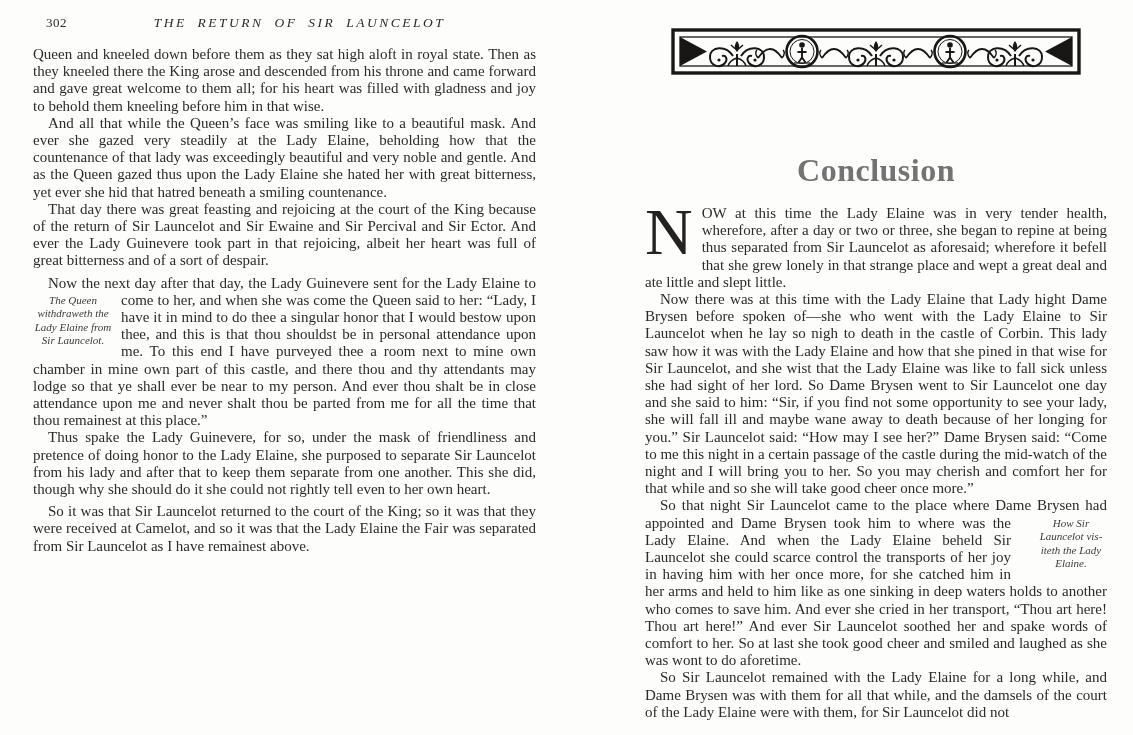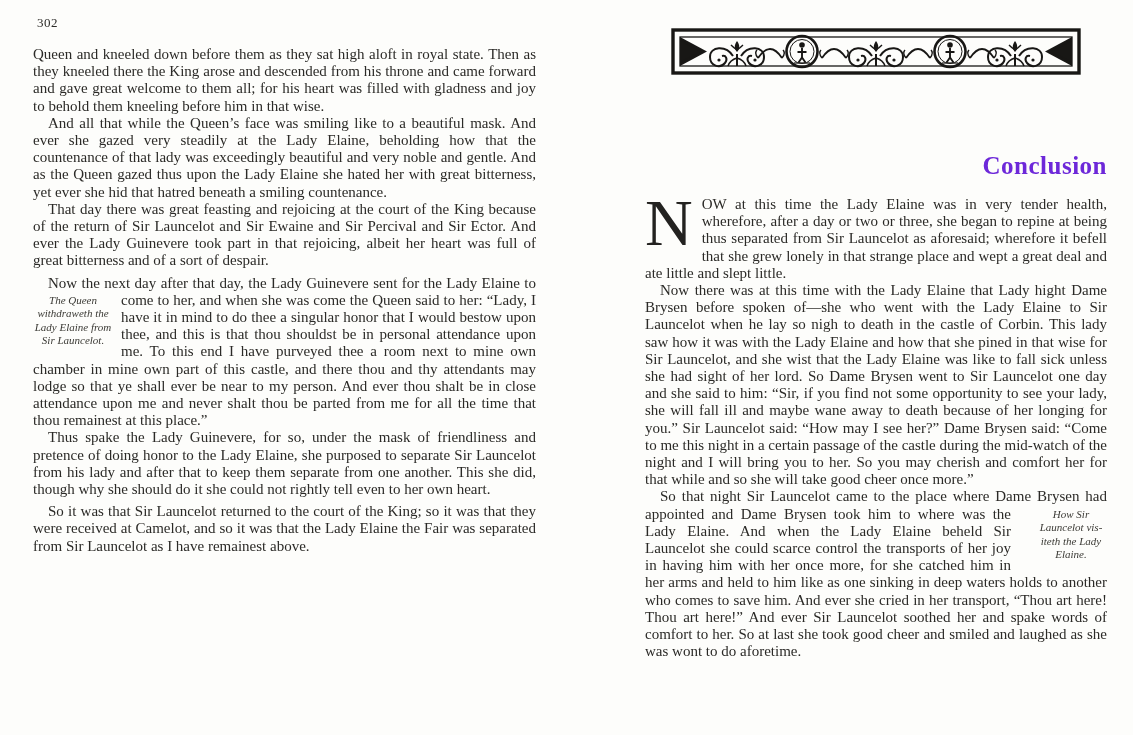--- a/index.html
+++ b/index.html
@@ -8,21 +8,21 @@
     background:#fdfdfb;
     font-family:"Liberation Serif", serif;
     color:#2b2a27;
     overflow:hidden;
     position:relative;
   }
   .sheet{position:absolute;inset:0;background:#fdfdfb;}
   
   .page-left{position:absolute;left:33px;top:15px;width:503px;}
   .page-header{position:relative;height:18px;margin-bottom:13px;}
-  .folio{position:absolute;left:4px;top:0;font-size:13px;letter-spacing:0.5px;}
+  .folio{position:absolute;left:13px;top:0;font-size:13px;letter-spacing:0.5px;}
   .running-title{
     display:block;text-align:center;
     font-style:italic;font-size:13.5px;letter-spacing:2.5px;word-spacing:5px;
     padding-left:30px;
   }
   .para{
     margin:0;text-align:justify;
     font-size:15px;line-height:17.2px;
     text-indent:15px;
   }
@@ -33,43 +33,44 @@
     font-style:italic;font-size:11px;line-height:13.5px;
     color:#3b3a35;text-align:center;text-indent:0;
   }
   .note-left{float:left;width:80px;margin:2px 8px 1px 0;}
   .note-right{float:right;width:72px;margin:2px 0 1px 24px;}
   
   .page-right{position:absolute;left:645px;top:28px;width:462px;}
   .ornament-wrap{width:410px;margin:0 auto;}
   .chapter-heading{
     margin:73px 0 0 0;
-    text-align:right;
-    font-size:25px;font-weight:bold;letter-spacing:0.5px;
-    color:#6d28d9;
+    text-align:center;
+    font-size:32px;font-weight:bold;letter-spacing:0.5px;
+    color:#737373;
   }
   .page-right .body{margin-top:16px;}
   .dropcap{
     float:left;
     font-family:"Liberation Serif", serif;
     font-size:66px;line-height:50px;
     padding:2px 9px 0 0;
     color:#232220;
   }
   svg .ink{stroke:#181715;fill:none;}
   svg .inkfill{fill:#181715;stroke:none;}
 </style>
 </head>
 <body>
 
 <div class="sheet">
 
   <div class="page-left">
     <div class="page-header">
       <span class="folio">302</span>
+      <span class="running-title">THE RETURN OF SIR LAUNCELOT</span>
     </div>
     <div class="body">
       <p class="para noindent"><span>Queen and kneeled down before them as they sat high aloft in royal state. Then as they kneeled there the King arose and descended from his throne and came forward and gave great welcome to them all; for his heart was filled with gladness and joy to behold them kneeling before him in that wise.</span></p>
       <p class="para"><span>And all that while the Queen’s face was smiling like to a beautiful mask. And ever she gazed very steadily at the Lady Elaine, beholding how that the countenance of that lady was exceedingly beautiful and very noble and gentle. And as the Queen gazed thus upon the Lady Elaine she hated her with great bitterness, yet ever she hid that hatred beneath a smiling countenance.</span></p>
       <p class="para"><span>That day there was great feasting and rejoicing at the court of the King because of the return of Sir Launcelot and Sir Ewaine and Sir Percival and Sir Ector. And ever the Lady Guinevere took part in that rejoicing, albeit her heart was full of great bitterness and of a sort of despair.</span></p>
       <p class="para gap"><span>Now the next day after that day, the Lady Guinevere sent for the Lady </span><span class="note note-left">The Queen withdraweth the Lady Elaine from Sir Launcelot.</span><span>Elaine to come to her, and when she was come the Queen said to her: “Lady, I have it in mind to do thee a singular honor that I would bestow upon thee, and this is that thou shouldst be in personal attendance upon me. To this end I have purveyed thee a room next to mine own chamber in mine own part of this castle, and there thou and thy attendants may lodge so that ye shall ever be near to my person. And ever thou shalt be in close attendance upon me and never shalt thou be parted from me for all the time that thou remainest at this place.”</span></p>
       <p class="para"><span>Thus spake the Lady Guinevere, for so, under the mask of friendliness and pretence of doing honor to the Lady Elaine, she purposed to separate Sir Launcelot from his lady and after that to keep them separate from one another. This she did, though why she should do it she could not rightly tell even to her own heart.</span></p>
       <p class="para gap"><span>So it was that Sir Launcelot returned to the court of the King; so it was that they were received at Camelot, and so it was that the Lady Elaine the Fair was separated from Sir Launcelot as I have remainest above.</span></p>
     </div>
   </div>
@@ -123,16 +124,17 @@
         <use href="#heart-cluster" transform="translate(344,22)"></use>
       </svg>
     </div>
 
     <h1 class="chapter-heading">Conclusion</h1>
 
     <div class="body">
       <p class="para noindent"><span class="dropcap">N</span><span>OW at this time the Lady Elaine was in very tender health, wherefore, after a day or two or three, she began to repine at being thus separated from Sir Launcelot as aforesaid; wherefore it befell that she grew lonely in that strange place and wept a great deal and ate little and slept little.</span></p>
       <p class="para"><span>Now there was at this time with the Lady Elaine that Lady hight Dame Brysen before spoken of—she who went with the Lady Elaine to Sir Launcelot when he lay so nigh to death in the castle of Corbin. This lady saw how it was with the Lady Elaine and how that she pined in that wise for Sir Launcelot, and she wist that the Lady Elaine was like to fall sick unless she had sight of her lord. So Dame Brysen went to Sir Launcelot one day and she said to him: “Sir, if you find not some opportunity to see your lady, she will fall ill and maybe wane away to death because of her longing for you.” Sir Launcelot said: “How may I see her?” Dame Brysen said: “Come to me this night in a certain passage of the castle during the mid-watch of the night and I will bring you to her. So you may cherish and comfort her for that while and so she will take good cheer once more.”</span></p>
       <p class="para"><span>So that night Sir Launcelot came to the place where Dame Brysen had </span><span class="note note-right">How Sir Launcelot vis-iteth the Lady Elaine.</span><span>appointed and Dame Brysen took him to where was the Lady Elaine. And when the Lady Elaine beheld Sir Launcelot she could scarce control the transports of her joy in having him with her once more, for she catched him in her arms and held to him like as one sinking in deep waters holds to another who comes to save him. And ever she cried in her transport, “Thou art here! Thou art here!” And ever Sir Launcelot soothed her and spake words of comfort to her. So at last she took good cheer and smiled and laughed as she was wont to do aforetime.</span></p>
+      <p class="para"><span>So Sir Launcelot remained with the Lady Elaine for a long while, and Dame Brysen was with them for all that while, and the damsels of the court of the Lady Elaine were with them, for Sir Launcelot did not</span></p>
     </div>
   </div>
 
 </div>
 
 </body></html>

